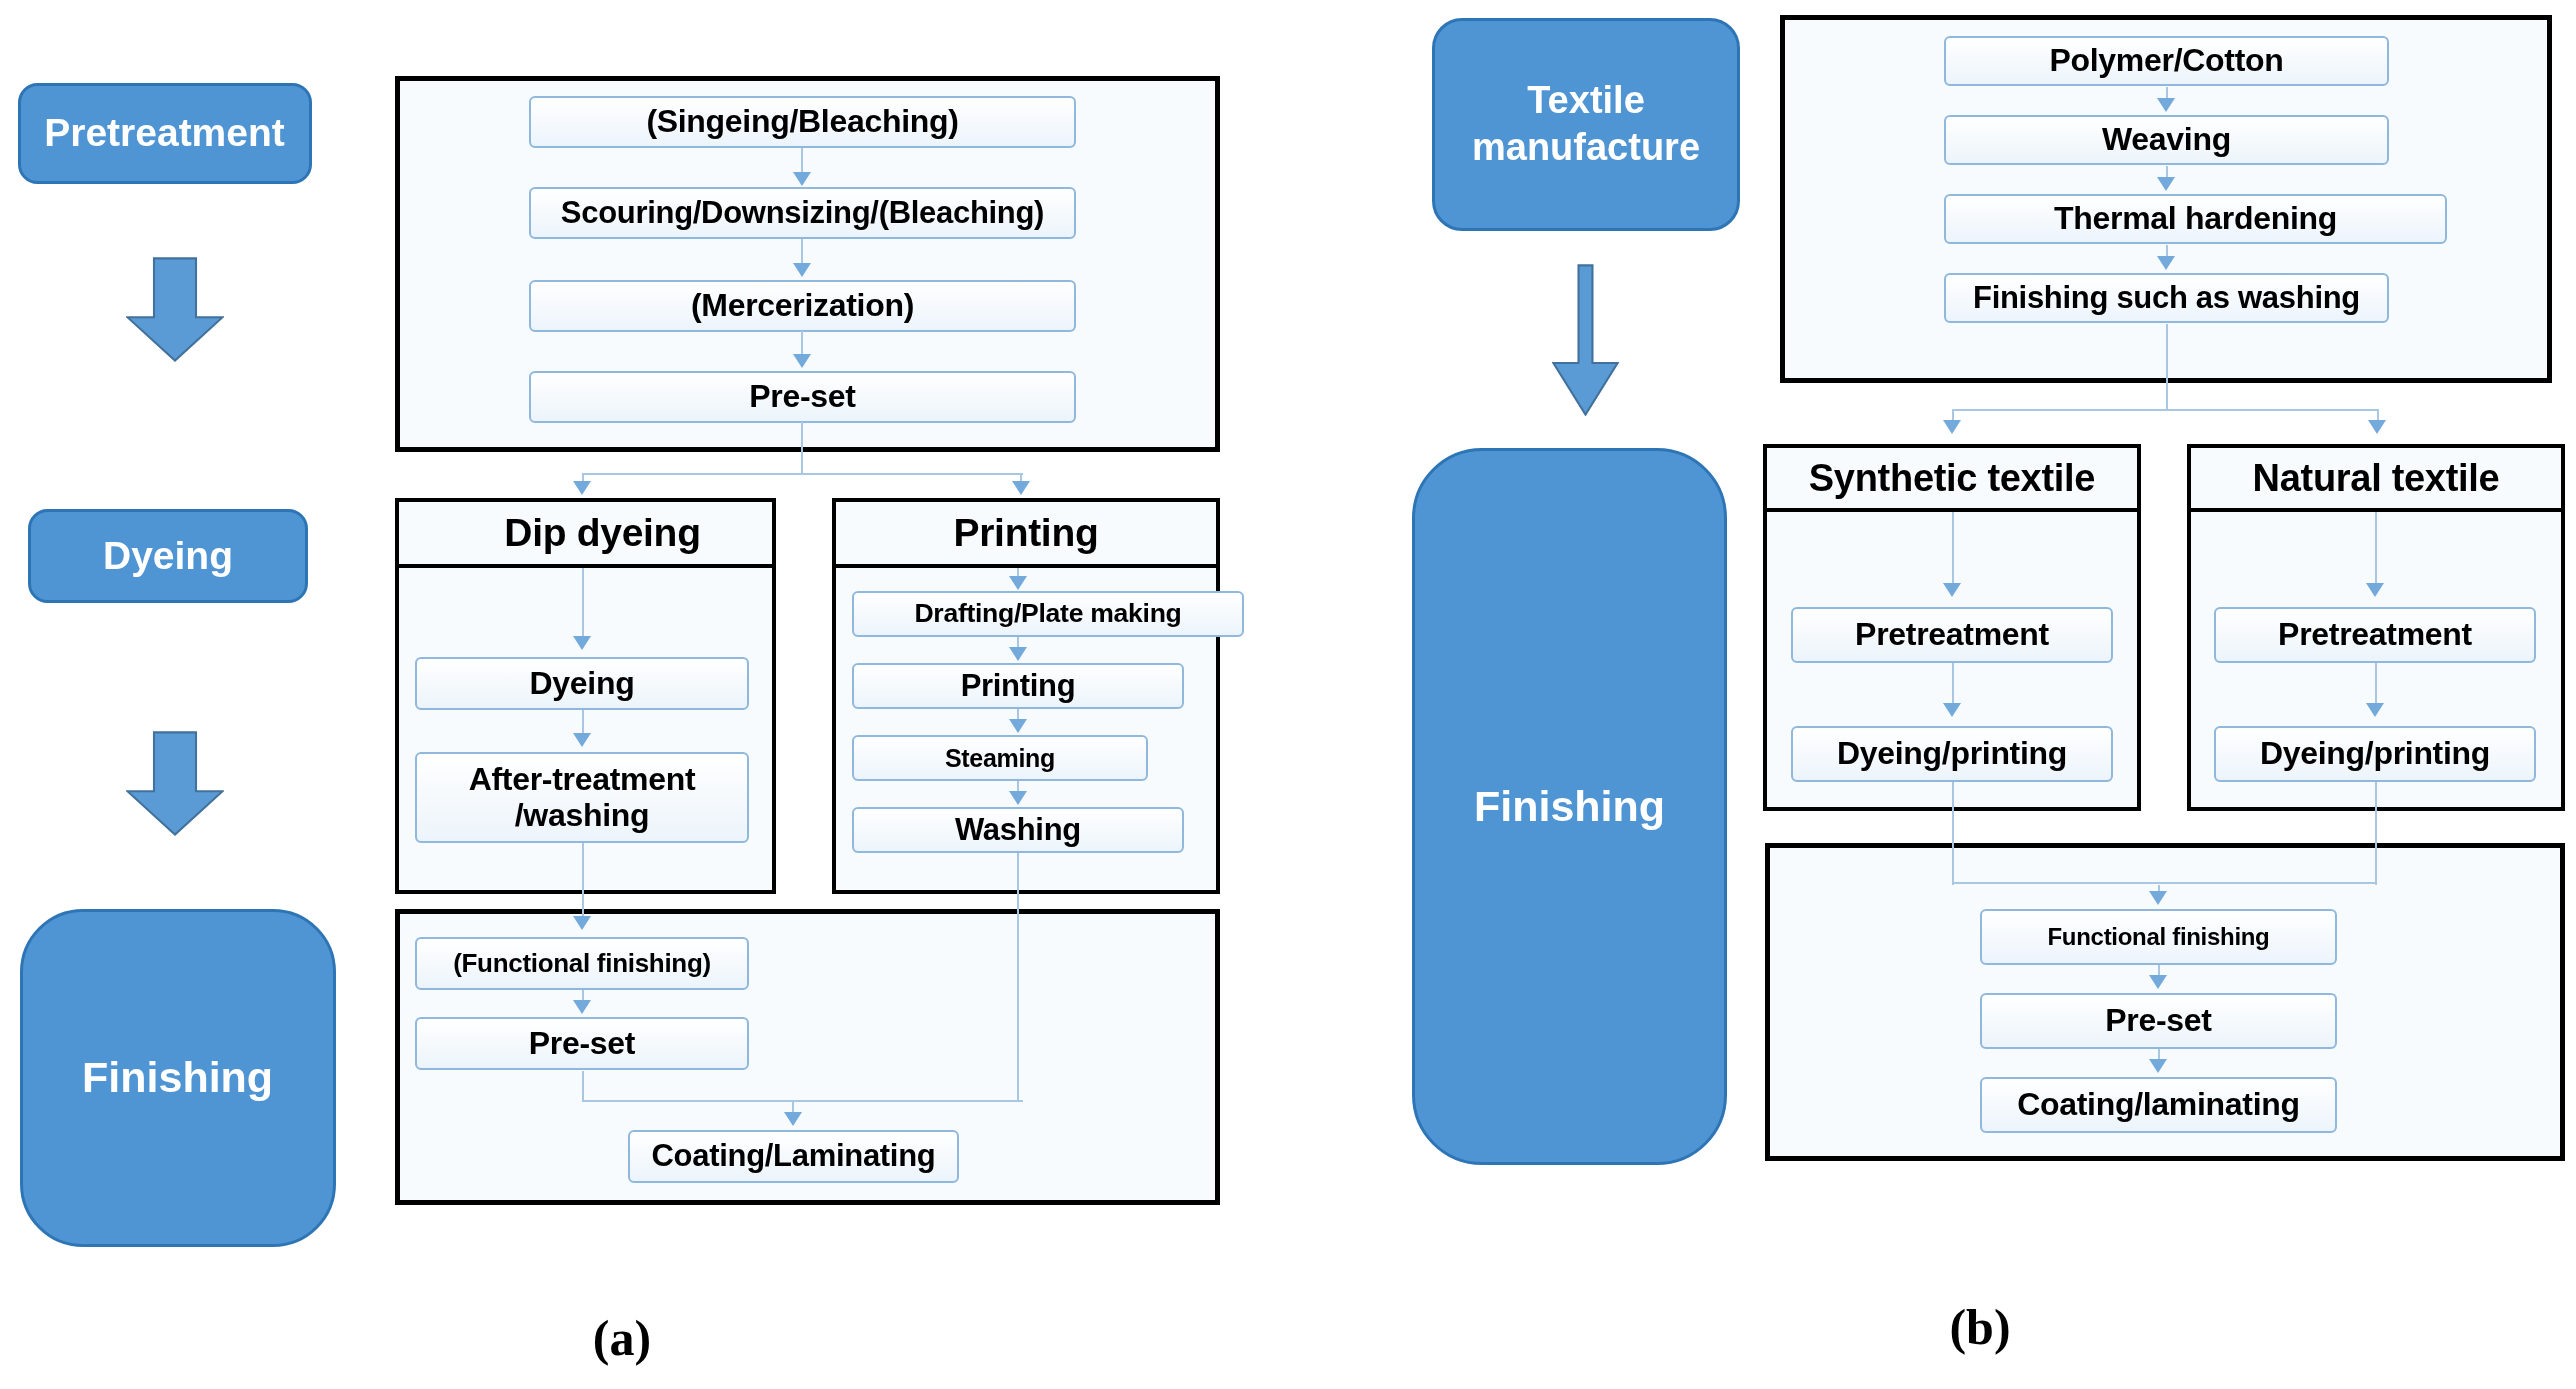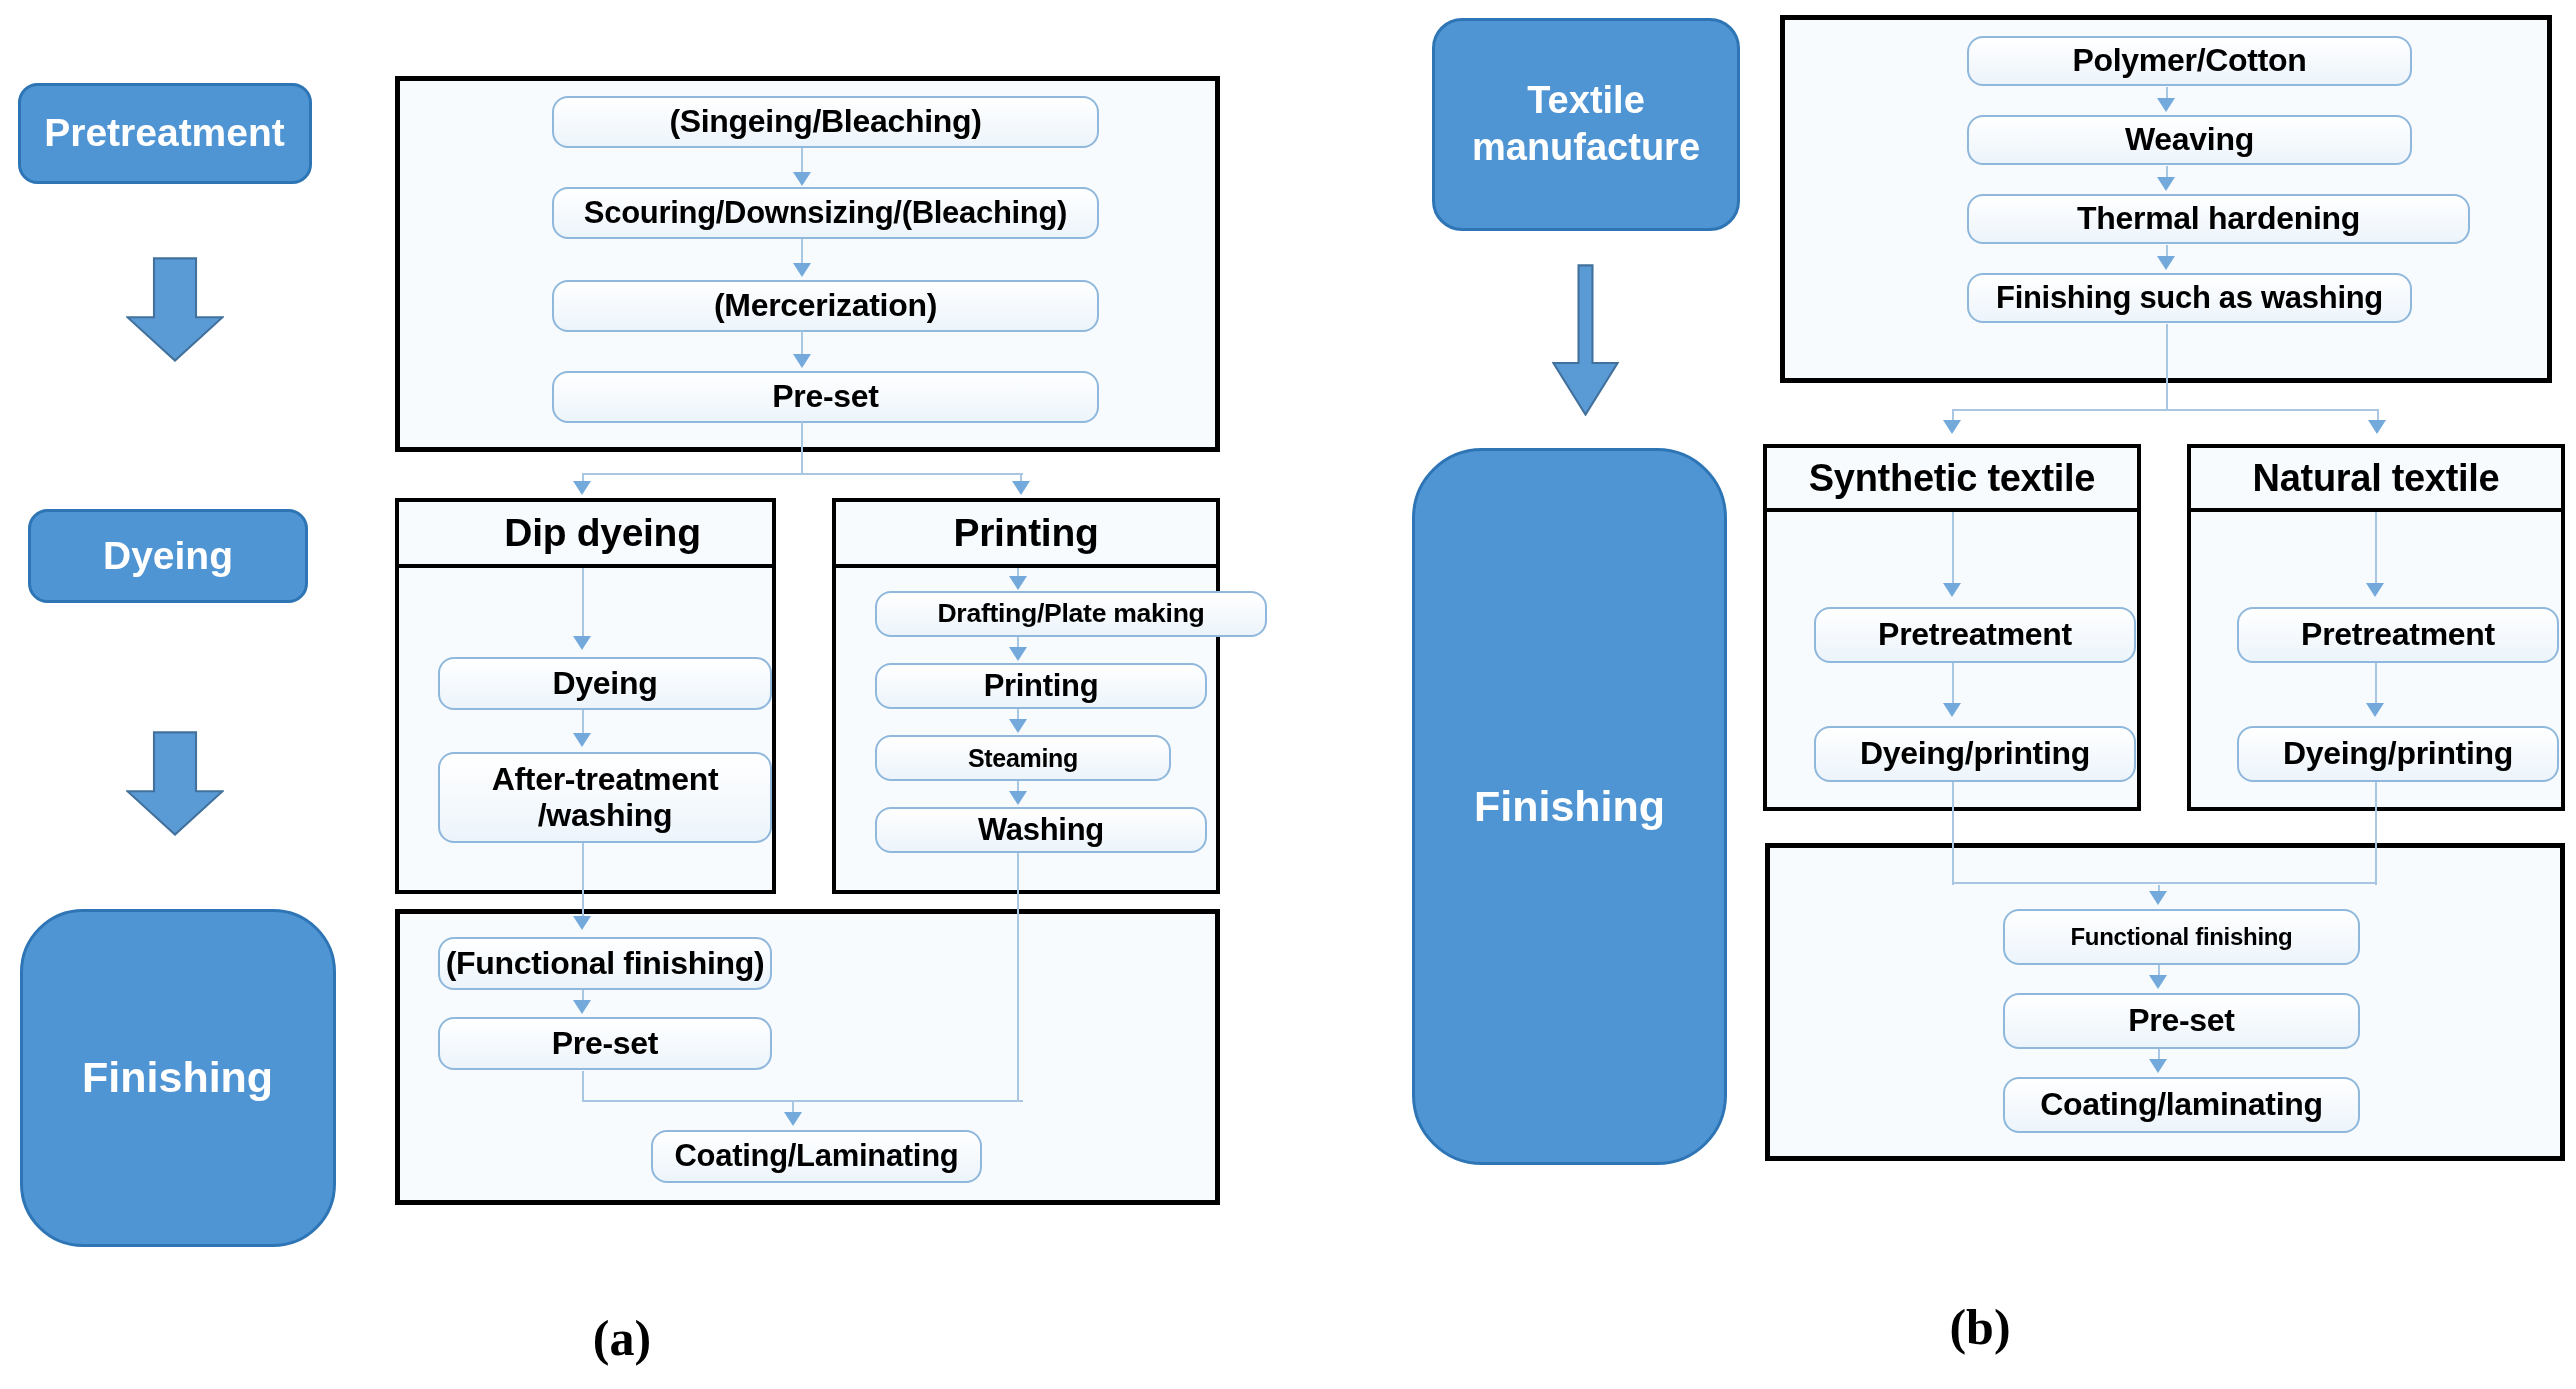--- a/index.html
+++ b/index.html
@@ -1,23 +1,23 @@
 <!DOCTYPE html>
 <html style="font-size:11.2px"><head>
 <meta charset="utf-8">
 <style>
   * { box-sizing: border-box; margin: 0; padding: 0; }
   html,body { width: 2576px; height: 1389px; }
   body { position: relative; background: #ffffff; font-family: "Liberation Sans", sans-serif; }
   .outer { position: absolute; border: 5.6px solid #000; background: #f7fbfe; }
   .outer.thin { border-width: 4.9px; }
-  .step { position: absolute; border: 2.1px solid #8fb8dc; border-radius: 16px;
+  .step { position: absolute; border: 2.1px solid #8fb8dc; border-radius: 6px;
           background: linear-gradient(180deg, #ffffff 0%, #ecf4fb 100%);
           display: flex; flex-direction: column; align-items: center; justify-content: center;
-          font-weight: 700; color: #000; text-align: right; letter-spacing: -0.3px; line-height: 1.12; margin-left: 23px; }
+          font-weight: 700; color: #000; text-align: right; letter-spacing: -0.3px; line-height: 1.12; }
   .stage { position: absolute; background: #4f94d3; border: 3.5px solid #2e75b6;
            display: flex; flex-direction: column; align-items: center; justify-content: center;
            color: #ffffff; font-weight: 700; text-align: center; line-height: 1.25; }
   .boxtitle { position: absolute; display: flex; align-items: center; justify-content: center;
               font-weight: 700; color: #000; letter-spacing: -0.3px; }
   .divider { position: absolute; background: #000; }
   .vline { position: absolute; width: 2.1px; background: #a9c6e2; }
   .hline { position: absolute; height: 2.1px; background: #a9c6e2; }
   .ahead { position: absolute; width: 0; height: 0;
            border-left: 9px solid transparent; border-right: 9px solid transparent;
@@ -98,21 +98,21 @@
 <div class="ahead" style="left:1009px;top:719px"></div>
 <div class="step" style="left:852px;top:735px;width:296px;height:46px;font-size:25px">Steaming</div>
 <div class="vline" style="left:1017px;top:781px;height:11.2px"></div>
 <div class="ahead" style="left:1009px;top:791px"></div>
 <div class="step" style="left:852px;top:807px;width:332px;height:46px;font-size:31px">Washing</div>
 
 <div class="outer" style="left:395px;top:909px;width:825px;height:296px"></div>
 
 <div class="vline" style="left:582px;top:843px;height:75px"></div>
 <div class="ahead" style="left:573px;top:916px"></div>
-<div class="step" style="left:415px;top:937px;width:334px;height:53px;font-size:32px">(Functional finishing)</div>
+<div class="step" style="left:415px;top:937px;width:334px;height:53px;font-size:26px">(Functional finishing)</div>
 <div class="vline" style="left:582px;top:990px;height:11.2px"></div>
 <div class="ahead" style="left:573px;top:1000px"></div>
 <div class="step" style="left:415px;top:1017px;width:334px;height:53px;font-size:32px">Pre-set</div>
 
 <div class="vline" style="left:582px;top:1071px;height:31px"></div>
 <div class="vline" style="left:1017px;top:853px;height:249px"></div>
 <div class="hline" style="left:582px;top:1100px;width:441px"></div>
 <div class="vline" style="left:792px;top:1102px;height:9.8px"></div>
 <div class="ahead" style="left:784px;top:1112px"></div>
 <div class="step" style="left:628px;top:1130px;width:331px;height:53px;font-size:31px">Coating/Laminating</div>

